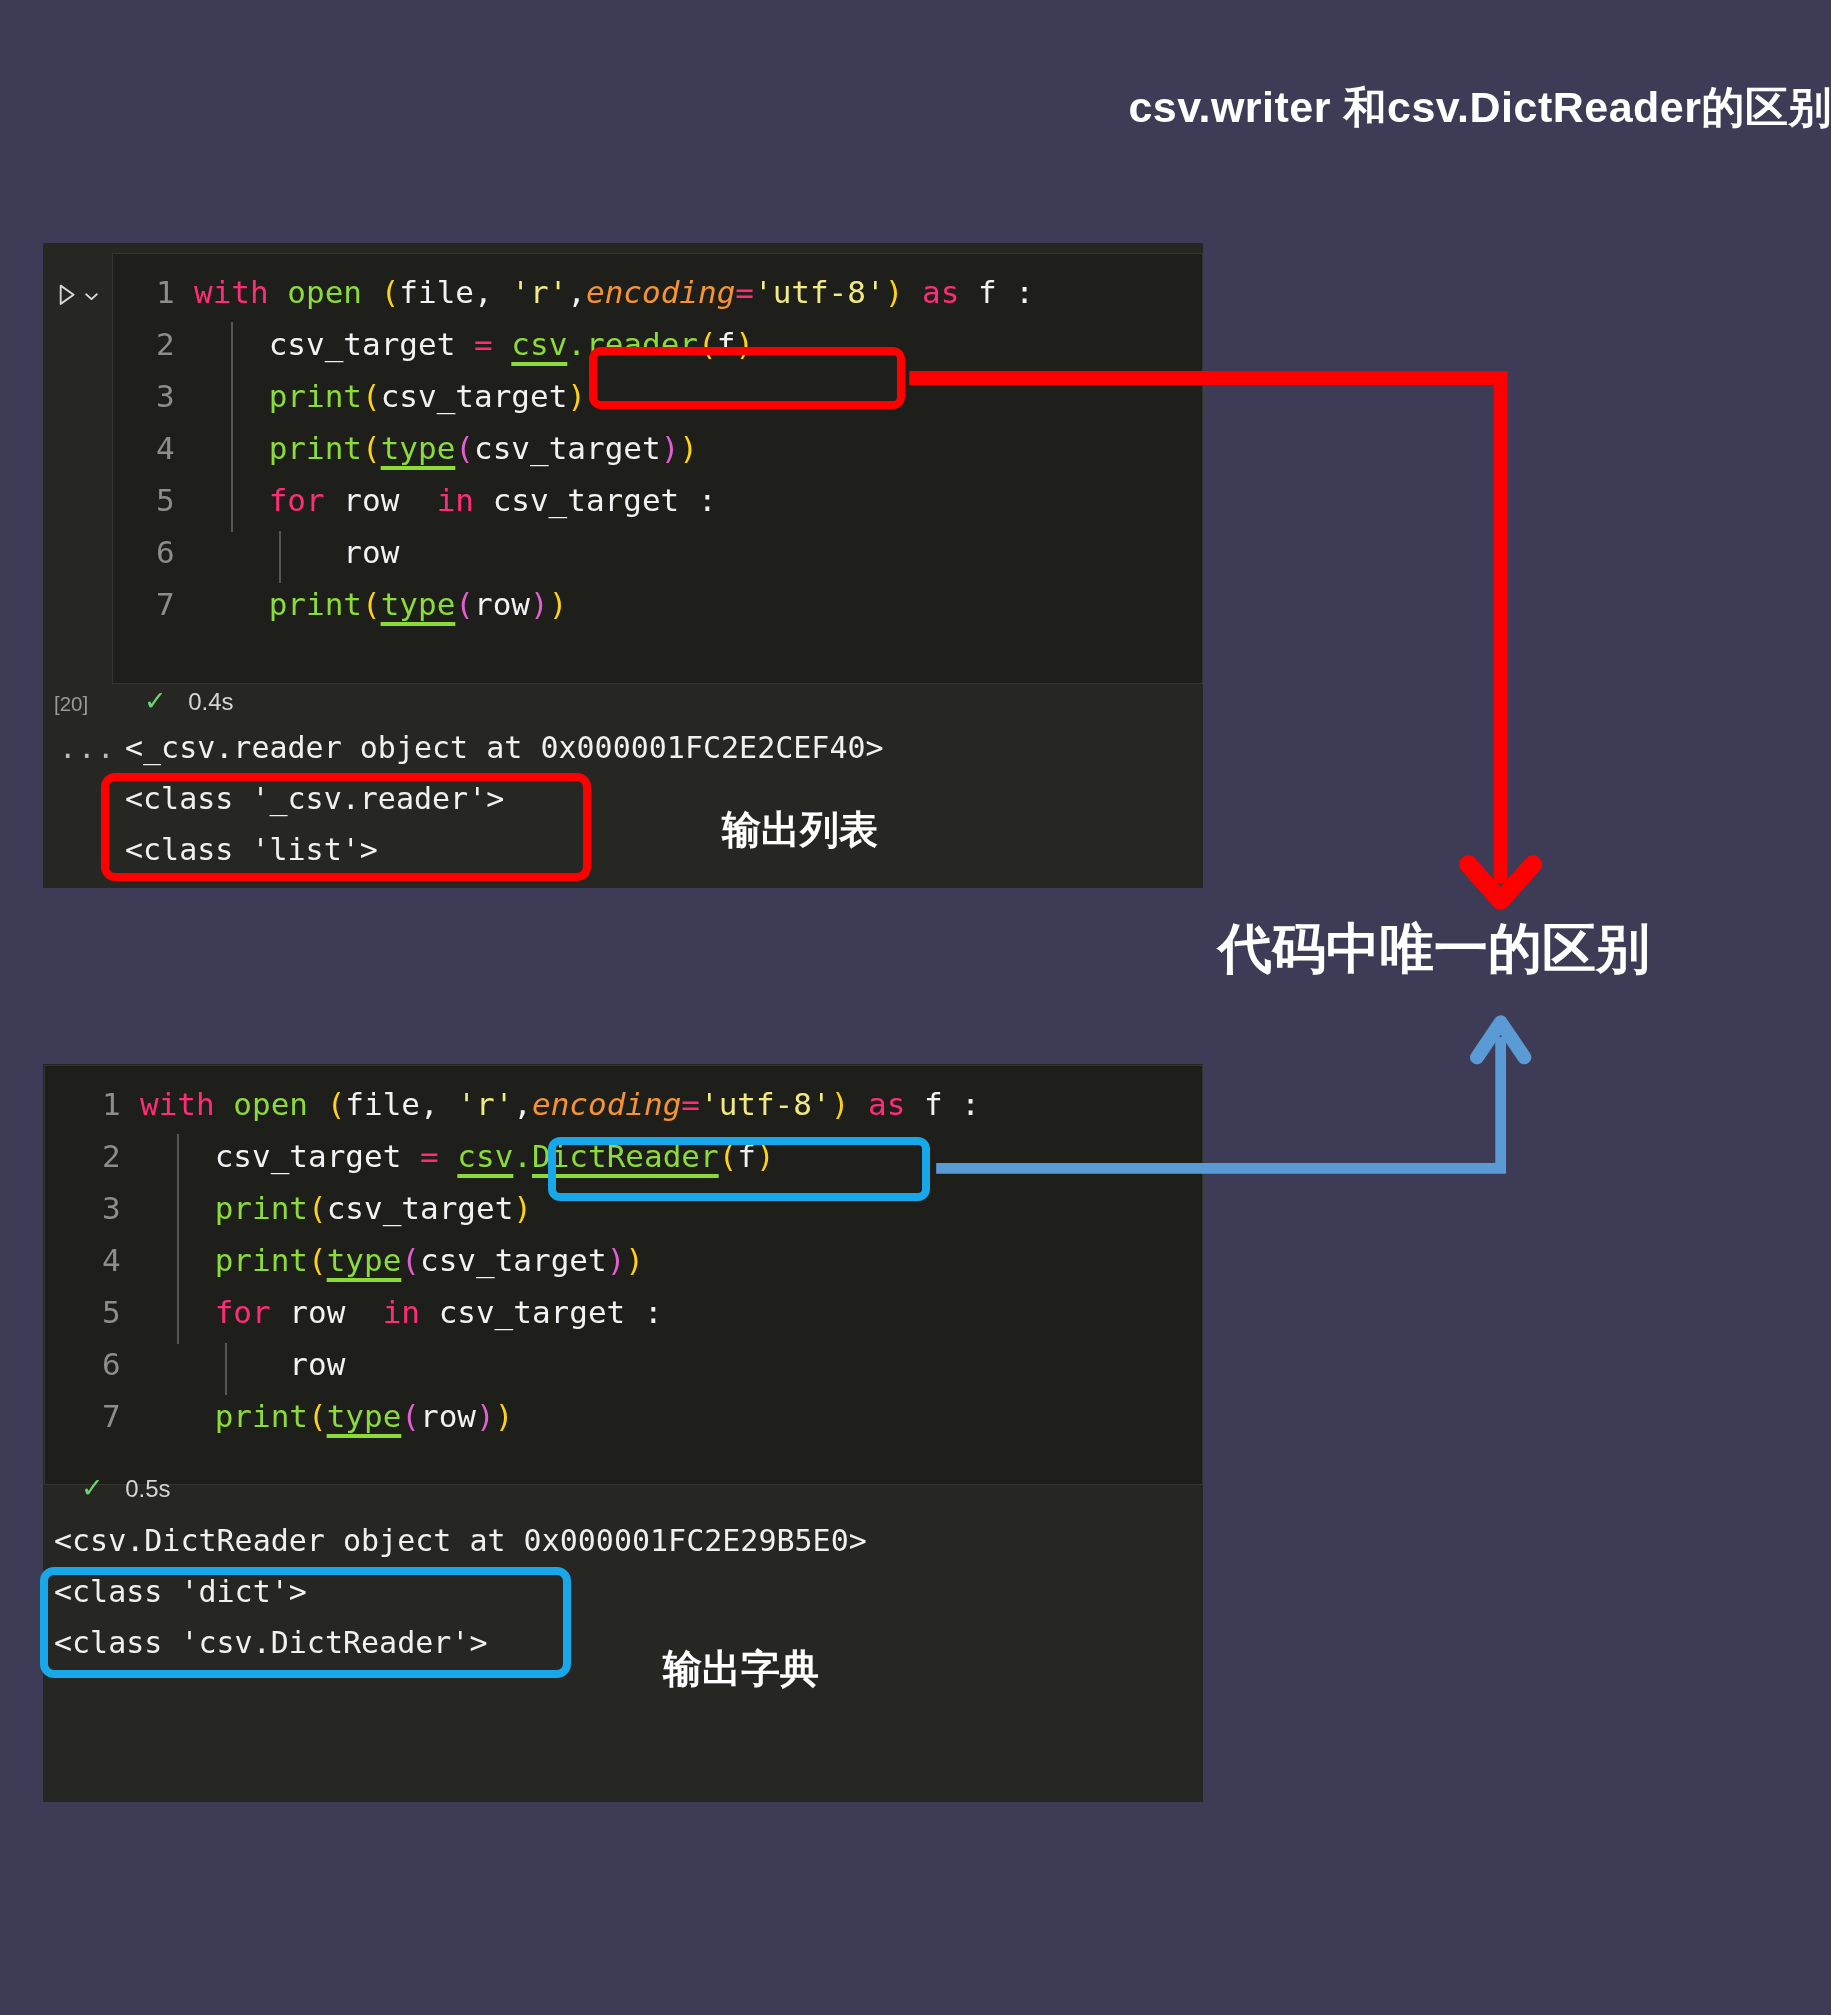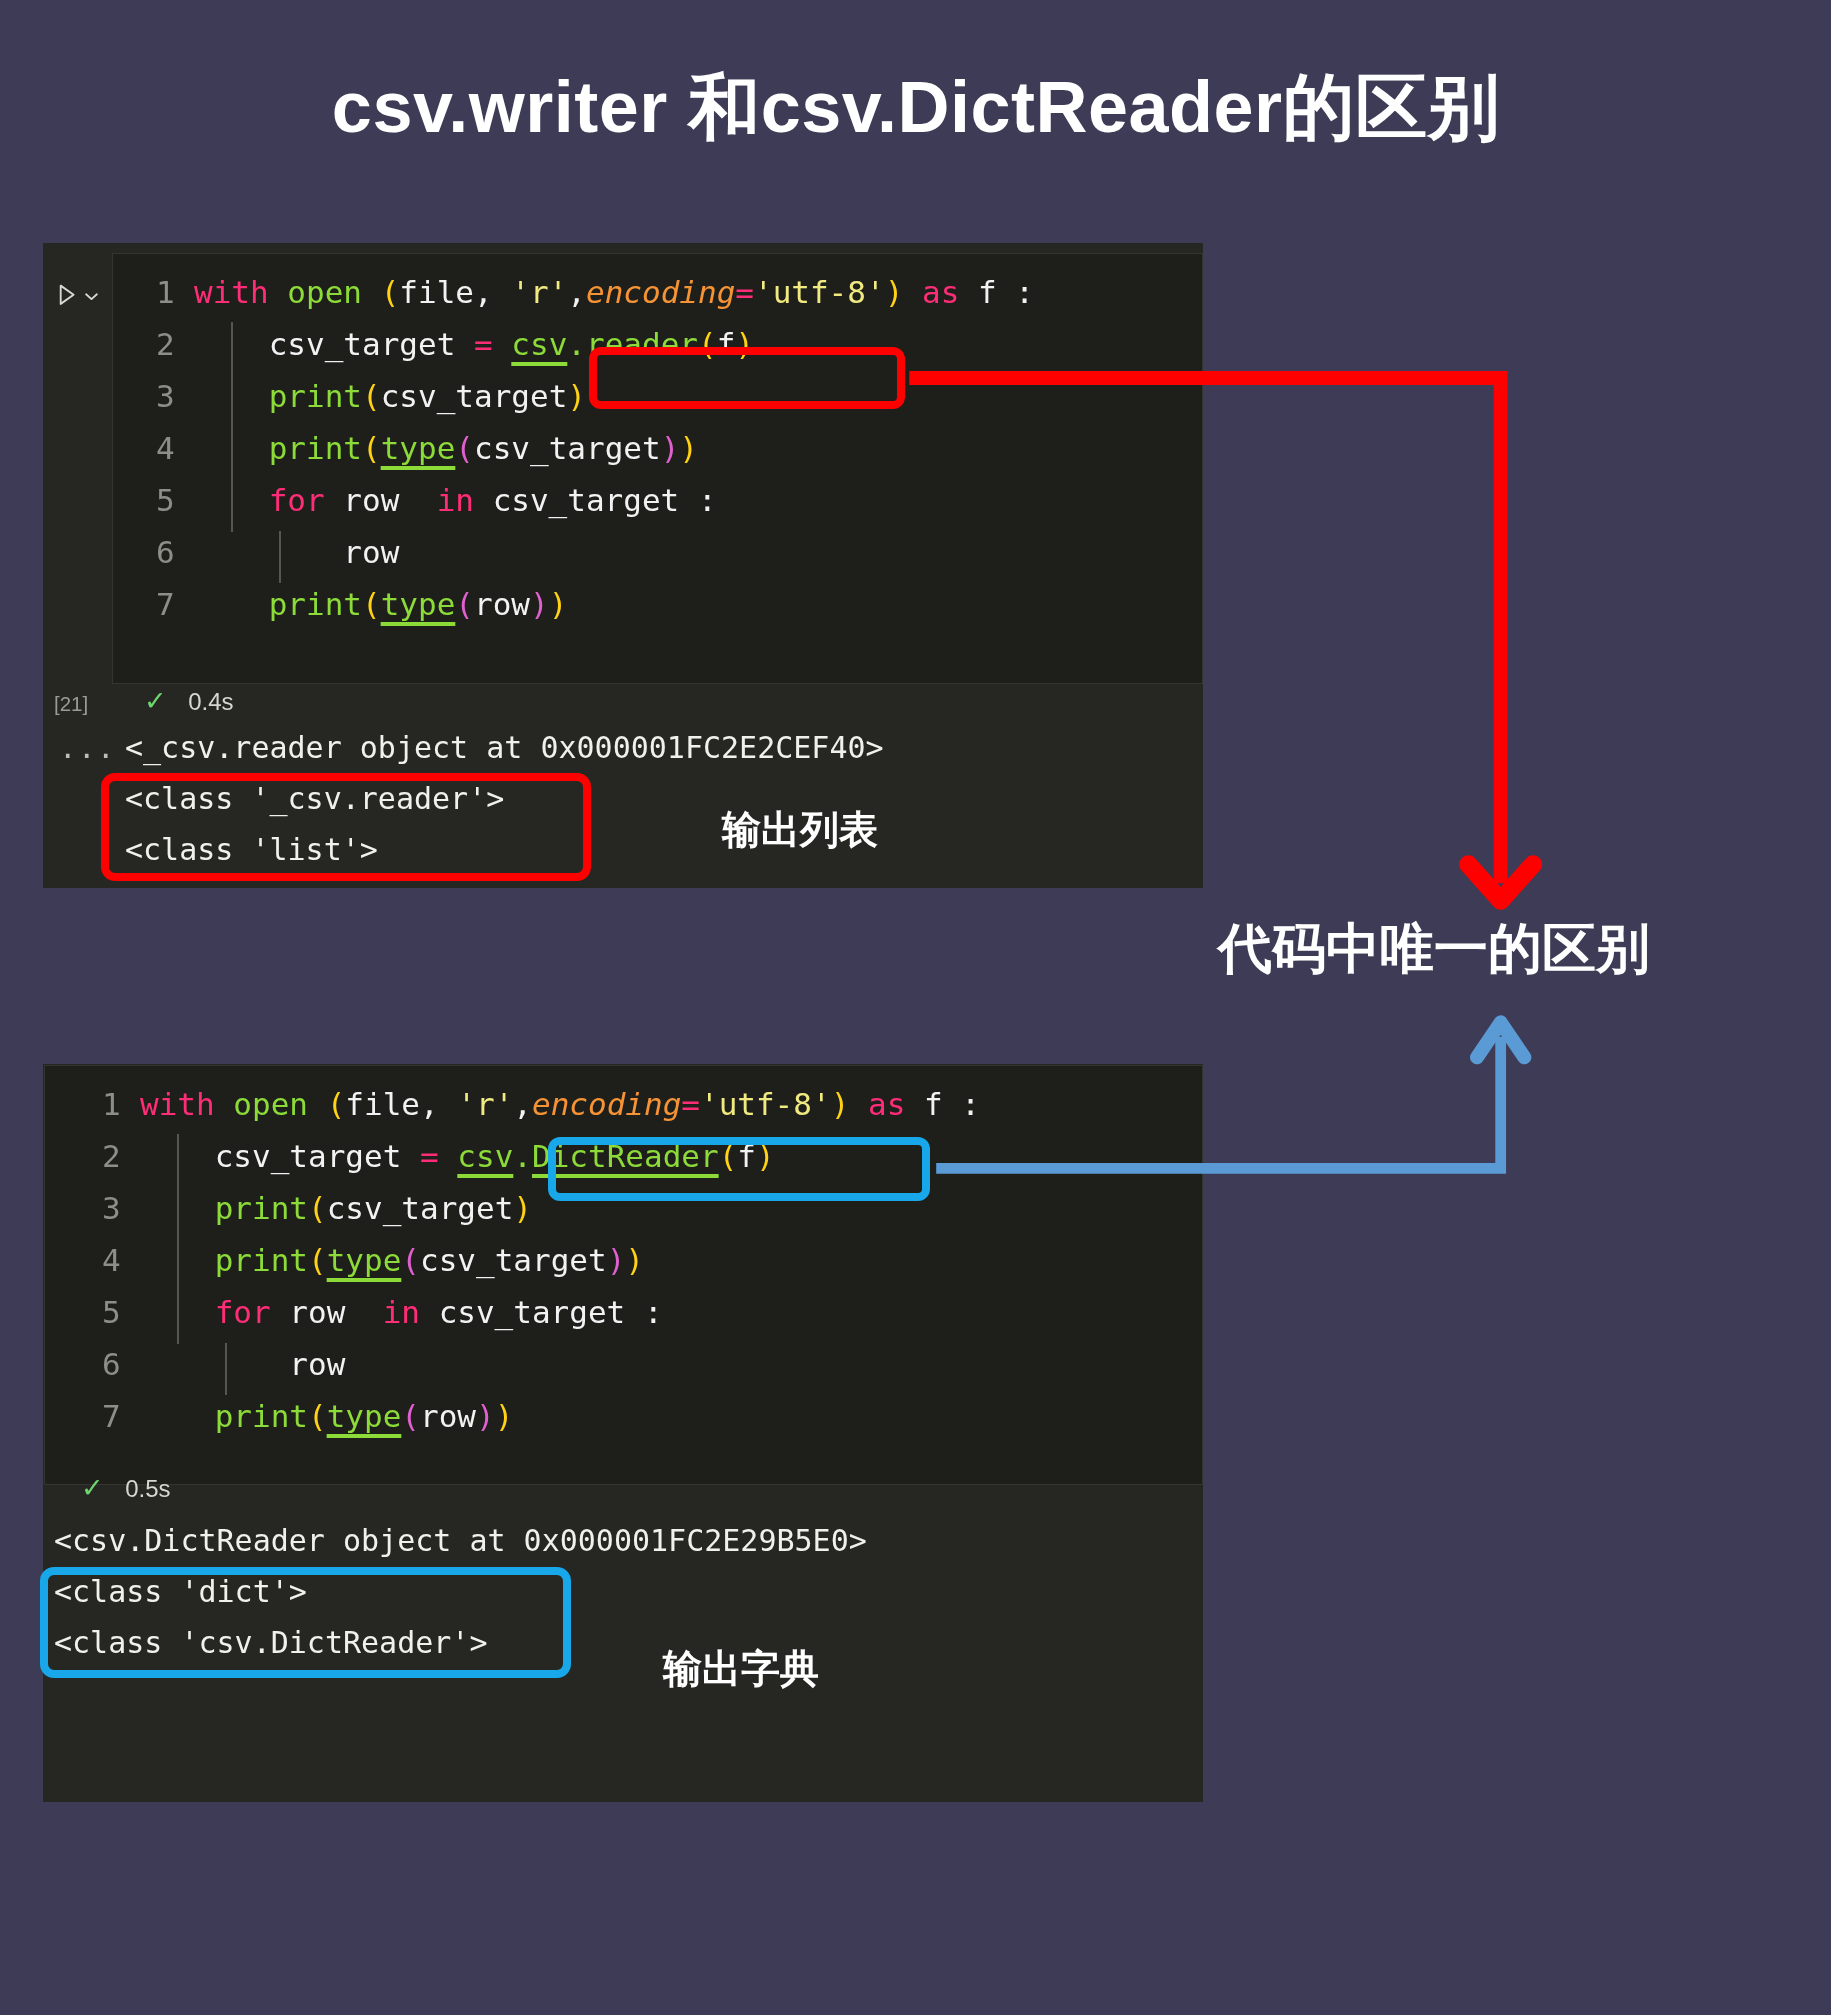--- a/index.html
+++ b/index.html
@@ -7,24 +7,24 @@
     width: 1832px; height: 2015px;
     background: #3d3b55;
     font-family: "Liberation Sans", sans-serif;
     overflow: hidden;
   }
   #root { position: relative; width: 1832px; height: 2015px; background: #3d3b55; }
 
   
   .page-title {
     position: absolute; top: 70px; left: 0; width: 1832px;
-    text-align: center;
+    text-align: right;
     font-family: "Liberation Sans", sans-serif;
     font-weight: bold;
-    font-size: 72px;
+    font-size: 43px;
     line-height: 75px;
     color: #ffffff;
     letter-spacing: 0.5px;
     white-space: nowrap;
   }
 
   
   .cell {
     position: absolute;
     background: #262722;
@@ -195,21 +195,21 @@
   </div>
 
   <div class="code-surface" id="surface-one">
     <div class="guide" id="guide-one"></div>
     <div class="guide" id="guide-one-b"></div>
     <div class="code-lines" id="lines-one"><div><span class="ln">1</span><span class="kw">with</span><span class="txt"> </span><span class="fn">open</span><span class="txt"> </span><span class="par">(</span><span class="txt">file</span><span class="txt">, </span><span class="str">'r'</span><span class="txt">,</span><span class="arg">encoding</span><span class="eq">=</span><span class="str">'utf-8'</span><span class="par">)</span><span class="txt"> </span><span class="kw">as</span><span class="txt"> f :</span></div><div><span class="ln">2</span><span class="txt">    csv_target </span><span class="eq">=</span><span class="txt"> </span><span class="fn u">csv</span><span class="fn">.reader</span><span class="par">(</span><span class="txt">f</span><span class="par">)</span></div><div><span class="ln">3</span><span class="txt">    </span><span class="fn">print</span><span class="par">(</span><span class="txt">csv_target</span><span class="par">)</span></div><div><span class="ln">4</span><span class="txt">    </span><span class="fn">print</span><span class="par">(</span><span class="fn u">type</span><span class="parm">(</span><span class="txt">csv_target</span><span class="parm">)</span><span class="par">)</span></div><div><span class="ln">5</span><span class="txt">    </span><span class="kw">for</span><span class="txt"> row  </span><span class="kw">in</span><span class="txt"> csv_target :</span></div><div><span class="ln">6</span><span class="txt">        row</span></div><div><span class="ln">7</span><span class="txt">    </span><span class="fn">print</span><span class="par">(</span><span class="fn u">type</span><span class="parm">(</span><span class="txt">row</span><span class="parm">)</span><span class="par">)</span></div></div>
   </div>
 
   <div class="hl-box hl-red" id="hl-code-red"></div>
 
-  <div class="exec-count" style="left:54px; top:692px;">[21]</div>
+  <div class="exec-count" style="left:54px; top:692px;">[20]</div>
   <div class="status-row" style="left:144px; top:685px;">
     <span class="check">✓</span><span class="dur">0.4s</span>
   </div>
 
   <div class="ellipsis" style="left:59px; top:731px;">...</div>
   <div class="out-block" id="out-one" style="left:125px; top:722px;"><div>&lt;_csv.reader object at 0x000001FC2E2CEF40&gt;</div><div>&lt;class '_csv.reader'&gt;</div><div>&lt;class 'list'&gt;</div></div>
   <div class="out-label" style="left:722px; top:803px;">输出列表</div>
   <div class="hl-box hl-red" id="hl-out-red"></div>
 
   <div class="cell" id="cell-two"></div>

